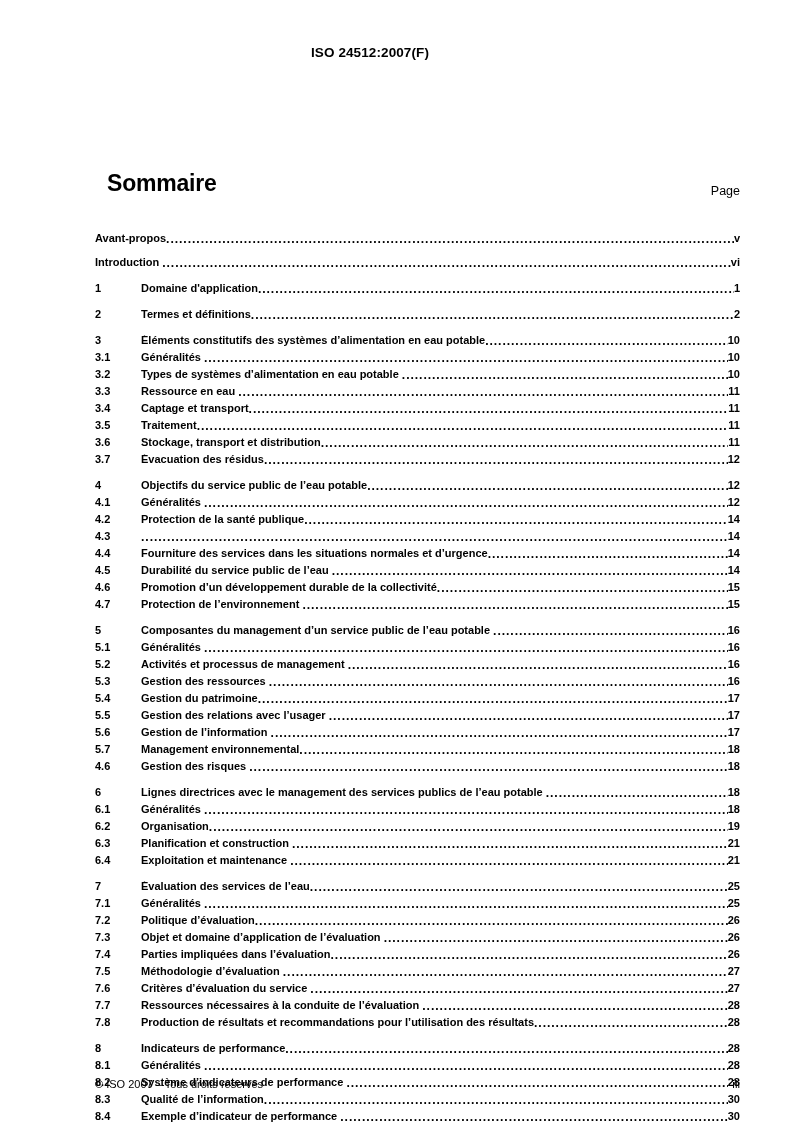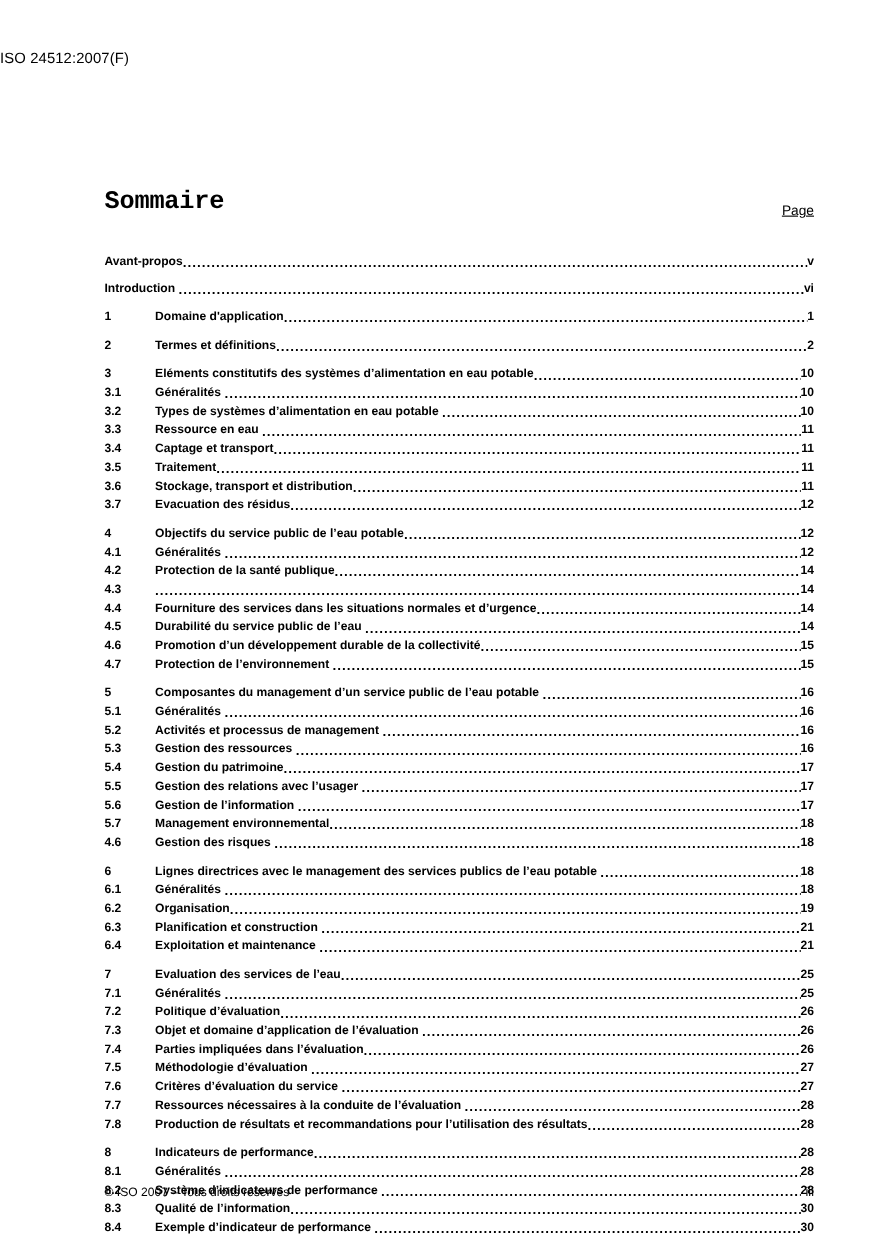--- a/index.html
+++ b/index.html
@@ -20,50 +20,48 @@
     overflow: hidden;
     box-sizing: border-box;
   }
 
   
   .doc-header {
     position: absolute;
     top: 45px;
     left: 0;
     right: 53px;
-    text-align: left;
+    text-align: center;
     font-size: 13.5px;
-    font-weight: normal;
+    font-weight: bold;
     letter-spacing: 0.1px;
   }
 
   
   .toc-title-row {
     position: absolute;
     top: 170px;
     left: 95px;
     right: 53px;
     height: 34px;
   }
   .toc-title {
     position: absolute;
-    left: 0;
+    left: 12px;
     top: 0;
     font-size: 23px;
     font-weight: bold;
     letter-spacing: -0.2px;
-    font-family: Liberation Mono, monospace;
   }
   .page-label {
     position: absolute;
     right: 0;
     top: 14px;
     font-size: 12.5px;
     font-weight: normal;
-    text-decoration: underline;
   }
 
   
   .toc {
     position: absolute;
     top: 216px;
     left: 95px;
     width: 645px;
   }
   .toc-entry {

